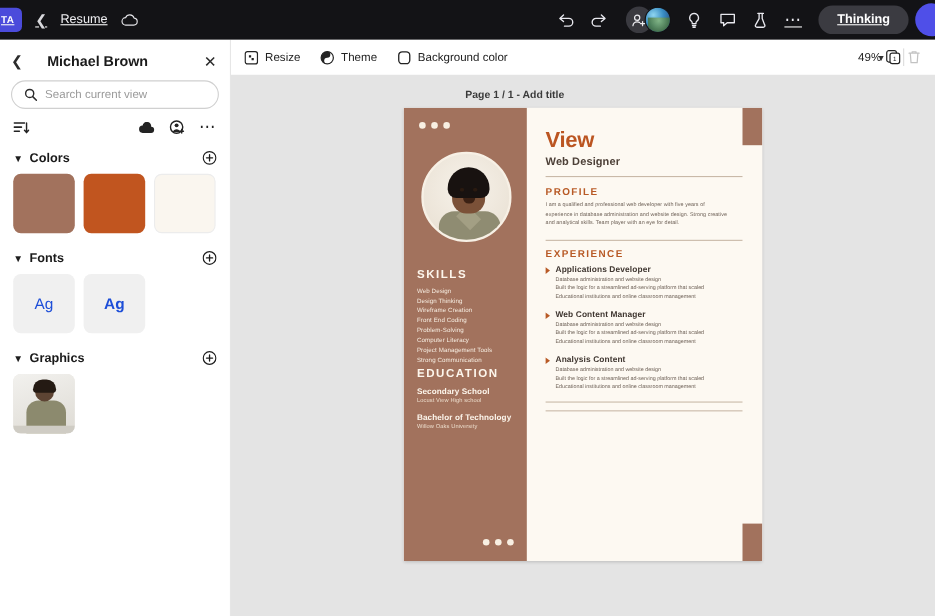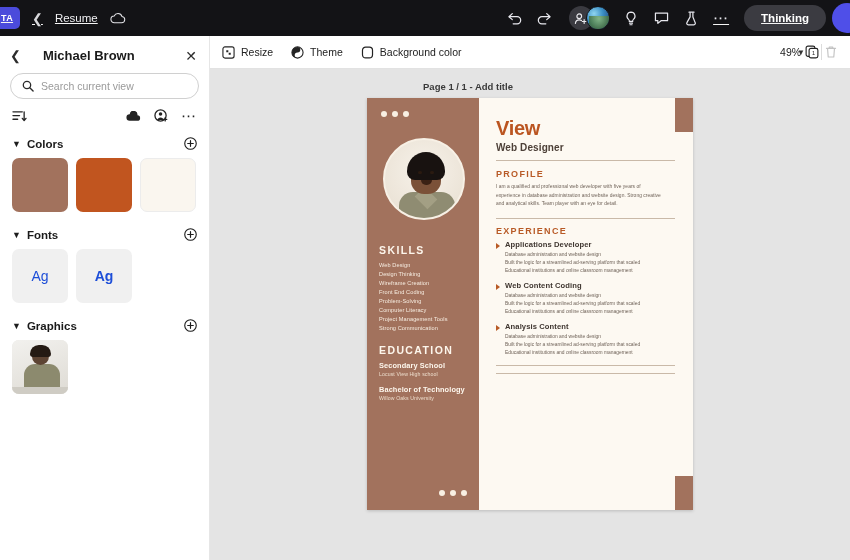--- a/index.html
+++ b/index.html
@@ -178,21 +178,21 @@
   .ph-body { position:absolute; left:14px; top:52px; width:56px; height:34px; border-radius:14px 14px 0 0; background:#8f8c72; }
   .ph-collar { position:absolute; left:32px; top:51px; width:18px; height:14px; background:#a39f84; transform: rotate(45deg); }
 
   .left-sec { padding: 0 12px; }
   .left-h {
     font-size: 10.5px; font-weight: bold; letter-spacing: 1.4px; color: #fdf6ec;
     margin-bottom: 5px;
   }
   .skills-block { position: absolute; left: 0; top: 146px; width: 100%; }
   .skill-line { font-size: 5.6px; color: #f6ece0; line-height: 1.62; letter-spacing: .1px; }
-  .edu-block { position: absolute; left: 0; top: 246px; width: 100%; }
+  .edu-block { position: absolute; left: 0; top: 236px; width: 100%; }
   .edu-item { margin-bottom: 8px; }
   .edu-title { font-size: 7.4px; font-weight: bold; color: #fdf6ec; letter-spacing:.1px; }
   .edu-sub { font-size: 5.2px; color: #ecdccb; letter-spacing:.1px; margin-top: 1px; }
 
   .doc-right { flex: 1; position: relative; background: #fdf9f2; padding: 0; }
   .right-inner { padding: 20px 18px 0 17px; }
   .r-name {
     font-size: 20px; font-weight: bold; color: #bb5521; line-height: 1.02;
     letter-spacing: -.3px;
   }
@@ -515,21 +515,21 @@
 
               <div>
                 <div class="r-h">EXPERIENCE</div>
                 <div class="exp-item">
                   <div class="exp-title">Applications Developer</div>
                   <div class="exp-line">Database administration and website design</div>
                   <div class="exp-line">Built the logic for a streamlined ad-serving platform that scaled</div>
                   <div class="exp-line">Educational institutions and online classroom management</div>
                 </div>
                 <div class="exp-item">
-                  <div class="exp-title">Web Content Coding</div>
+                  <div class="exp-title">Web Content Manager</div>
                   <div class="exp-line">Database administration and website design</div>
                   <div class="exp-line">Built the logic for a streamlined ad-serving platform that scaled</div>
                   <div class="exp-line">Educational institutions and online classroom management</div>
                 </div>
                 <div class="exp-item">
                   <div class="exp-title">Analysis Content</div>
                   <div class="exp-line">Database administration and website design</div>
                   <div class="exp-line">Built the logic for a streamlined ad-serving platform that scaled</div>
                   <div class="exp-line">Educational institutions and online classroom management</div>
                 </div>

